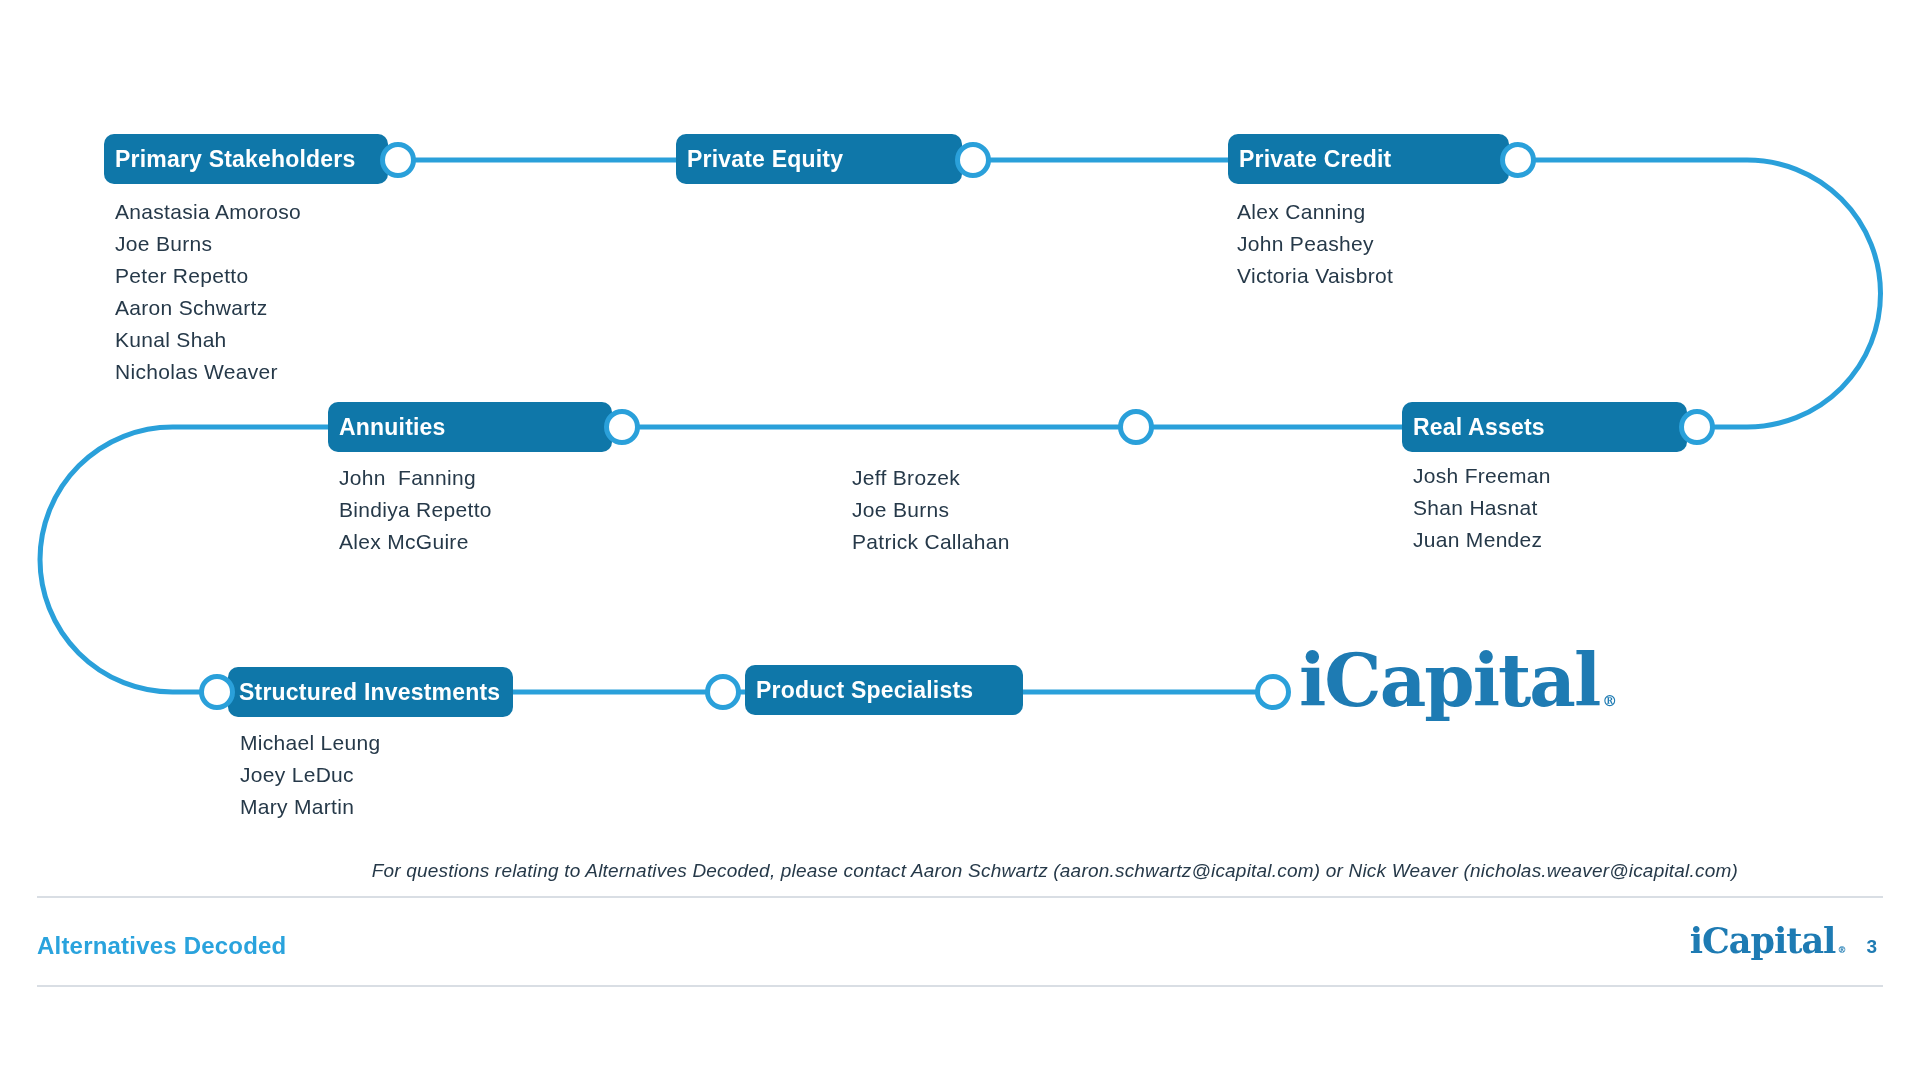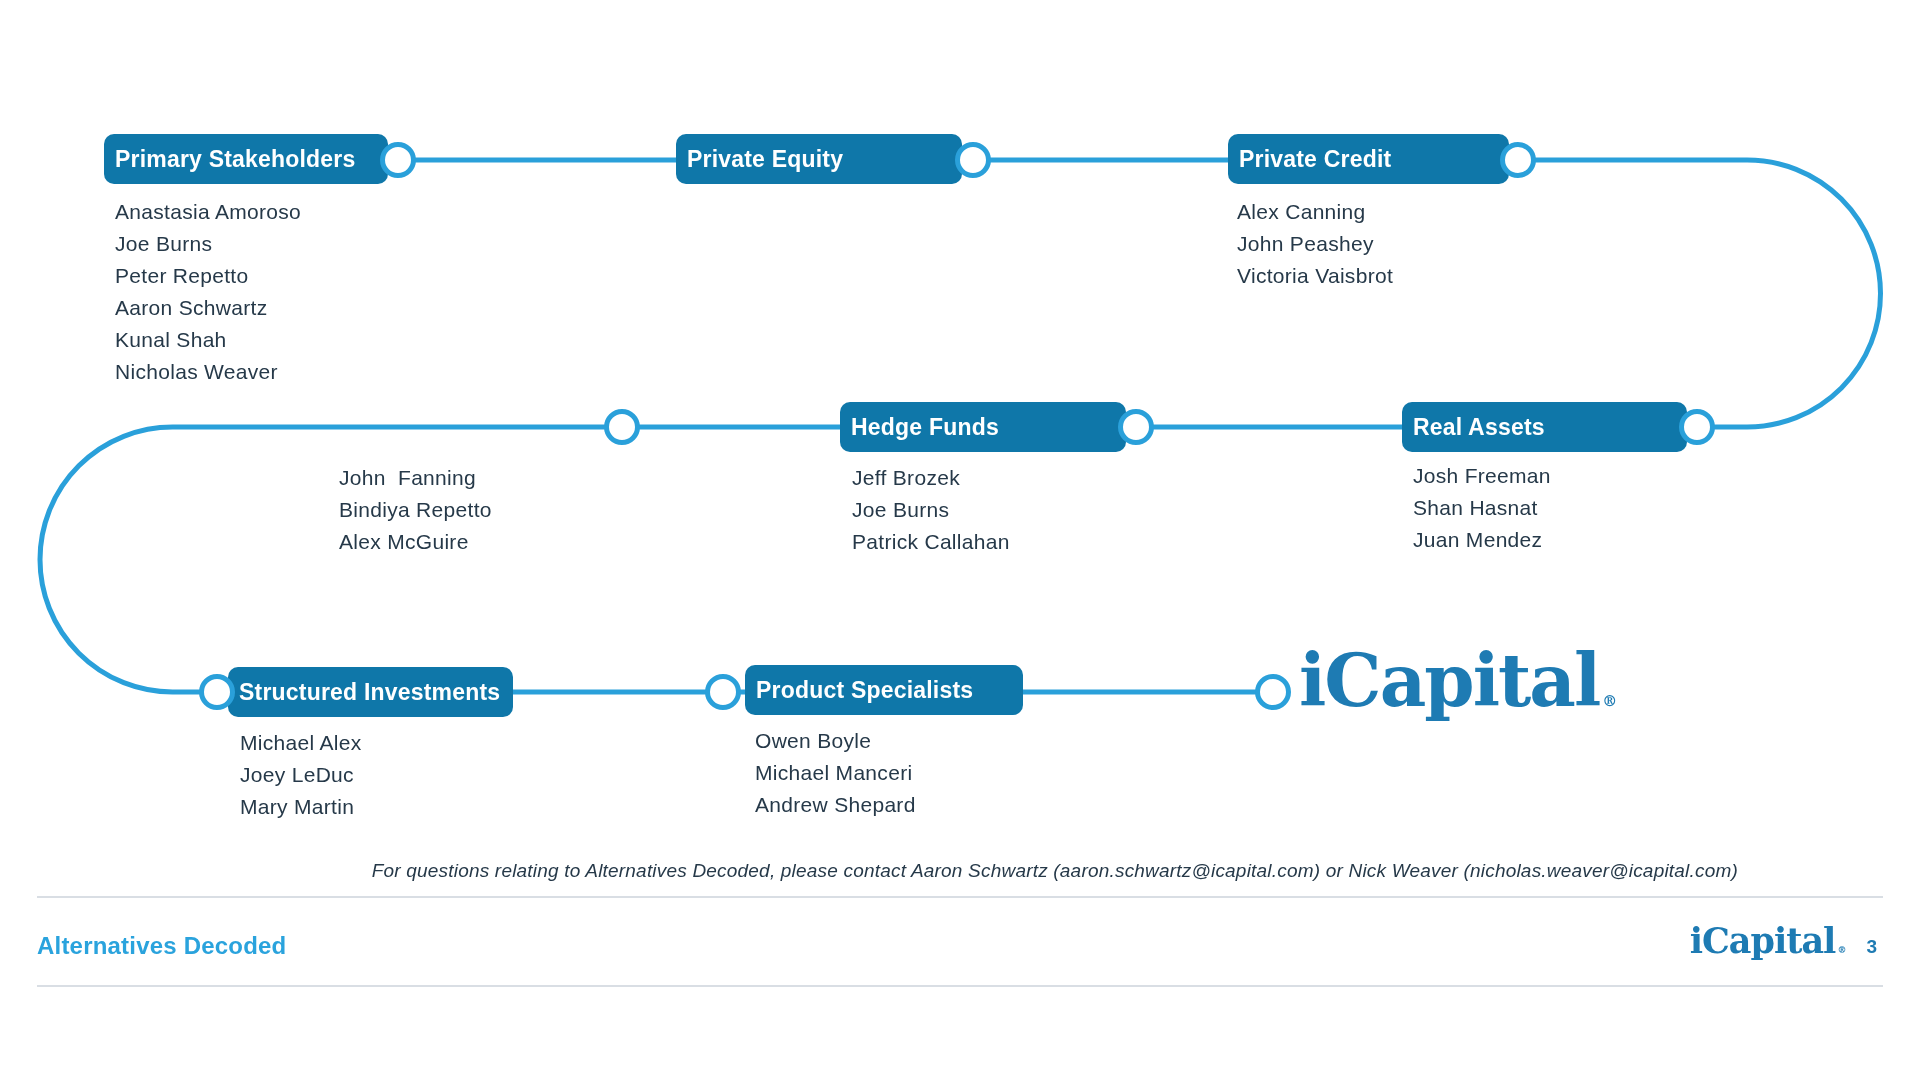--- a/index.html
+++ b/index.html
@@ -86,22 +86,22 @@
 
   <div class="group-box g0">
     <span class="label">Primary Stakeholders</span>
   </div>
   <div class="group-box g1">
     <span class="label">Private Equity</span>
   </div>
   <div class="group-box g2">
     <span class="label">Private Credit</span>
   </div>
-  <div class="group-box g4">
-    <span class="label">Hedge Funds</span>
+  <div class="group-box g3">
+    <span class="label">Annuities</span>
   </div>
   <div class="group-box g5">
     <span class="label">Real Assets</span>
   </div>
   <div class="group-box g6">
     <span class="label">Structured Investments</span>
   </div>
   <div class="group-box g7">
     <span class="label">Product Specialists</span>
   </div>
@@ -128,28 +128,23 @@
     <div class="name">Jeff Brozek</div>
     <div class="name">Joe Burns</div>
     <div class="name">Patrick Callahan</div>
   </div>
   <div class="names n5">
     <div class="name">Josh Freeman</div>
     <div class="name">Shan Hasnat</div>
     <div class="name">Juan Mendez</div>
   </div>
   <div class="names n6">
-    <div class="name">Michael Alex</div>
+    <div class="name">Michael Leung</div>
     <div class="name">Joey LeDuc</div>
     <div class="name">Mary Martin</div>
-  </div>
-  <div class="names n7">
-    <div class="name">Owen Boyle</div>
-    <div class="name">Michael Manceri</div>
-    <div class="name">Andrew Shepard</div>
   </div>
 
   <svg class="layer layer-nodes" viewBox="0 0 1920 1080">
     <g fill="#ffffff" stroke-width="5" style="stroke:var(--connector,#2aa0da);">
       <circle cx="398" cy="160" r="15.5"></circle>
       <circle cx="973" cy="160" r="15.5"></circle>
       <circle cx="1518" cy="160" r="15.5"></circle>
       <circle cx="622" cy="427" r="15.5"></circle>
       <circle cx="1136" cy="427" r="15.5"></circle>
       <circle cx="1697" cy="427" r="15.5"></circle>

